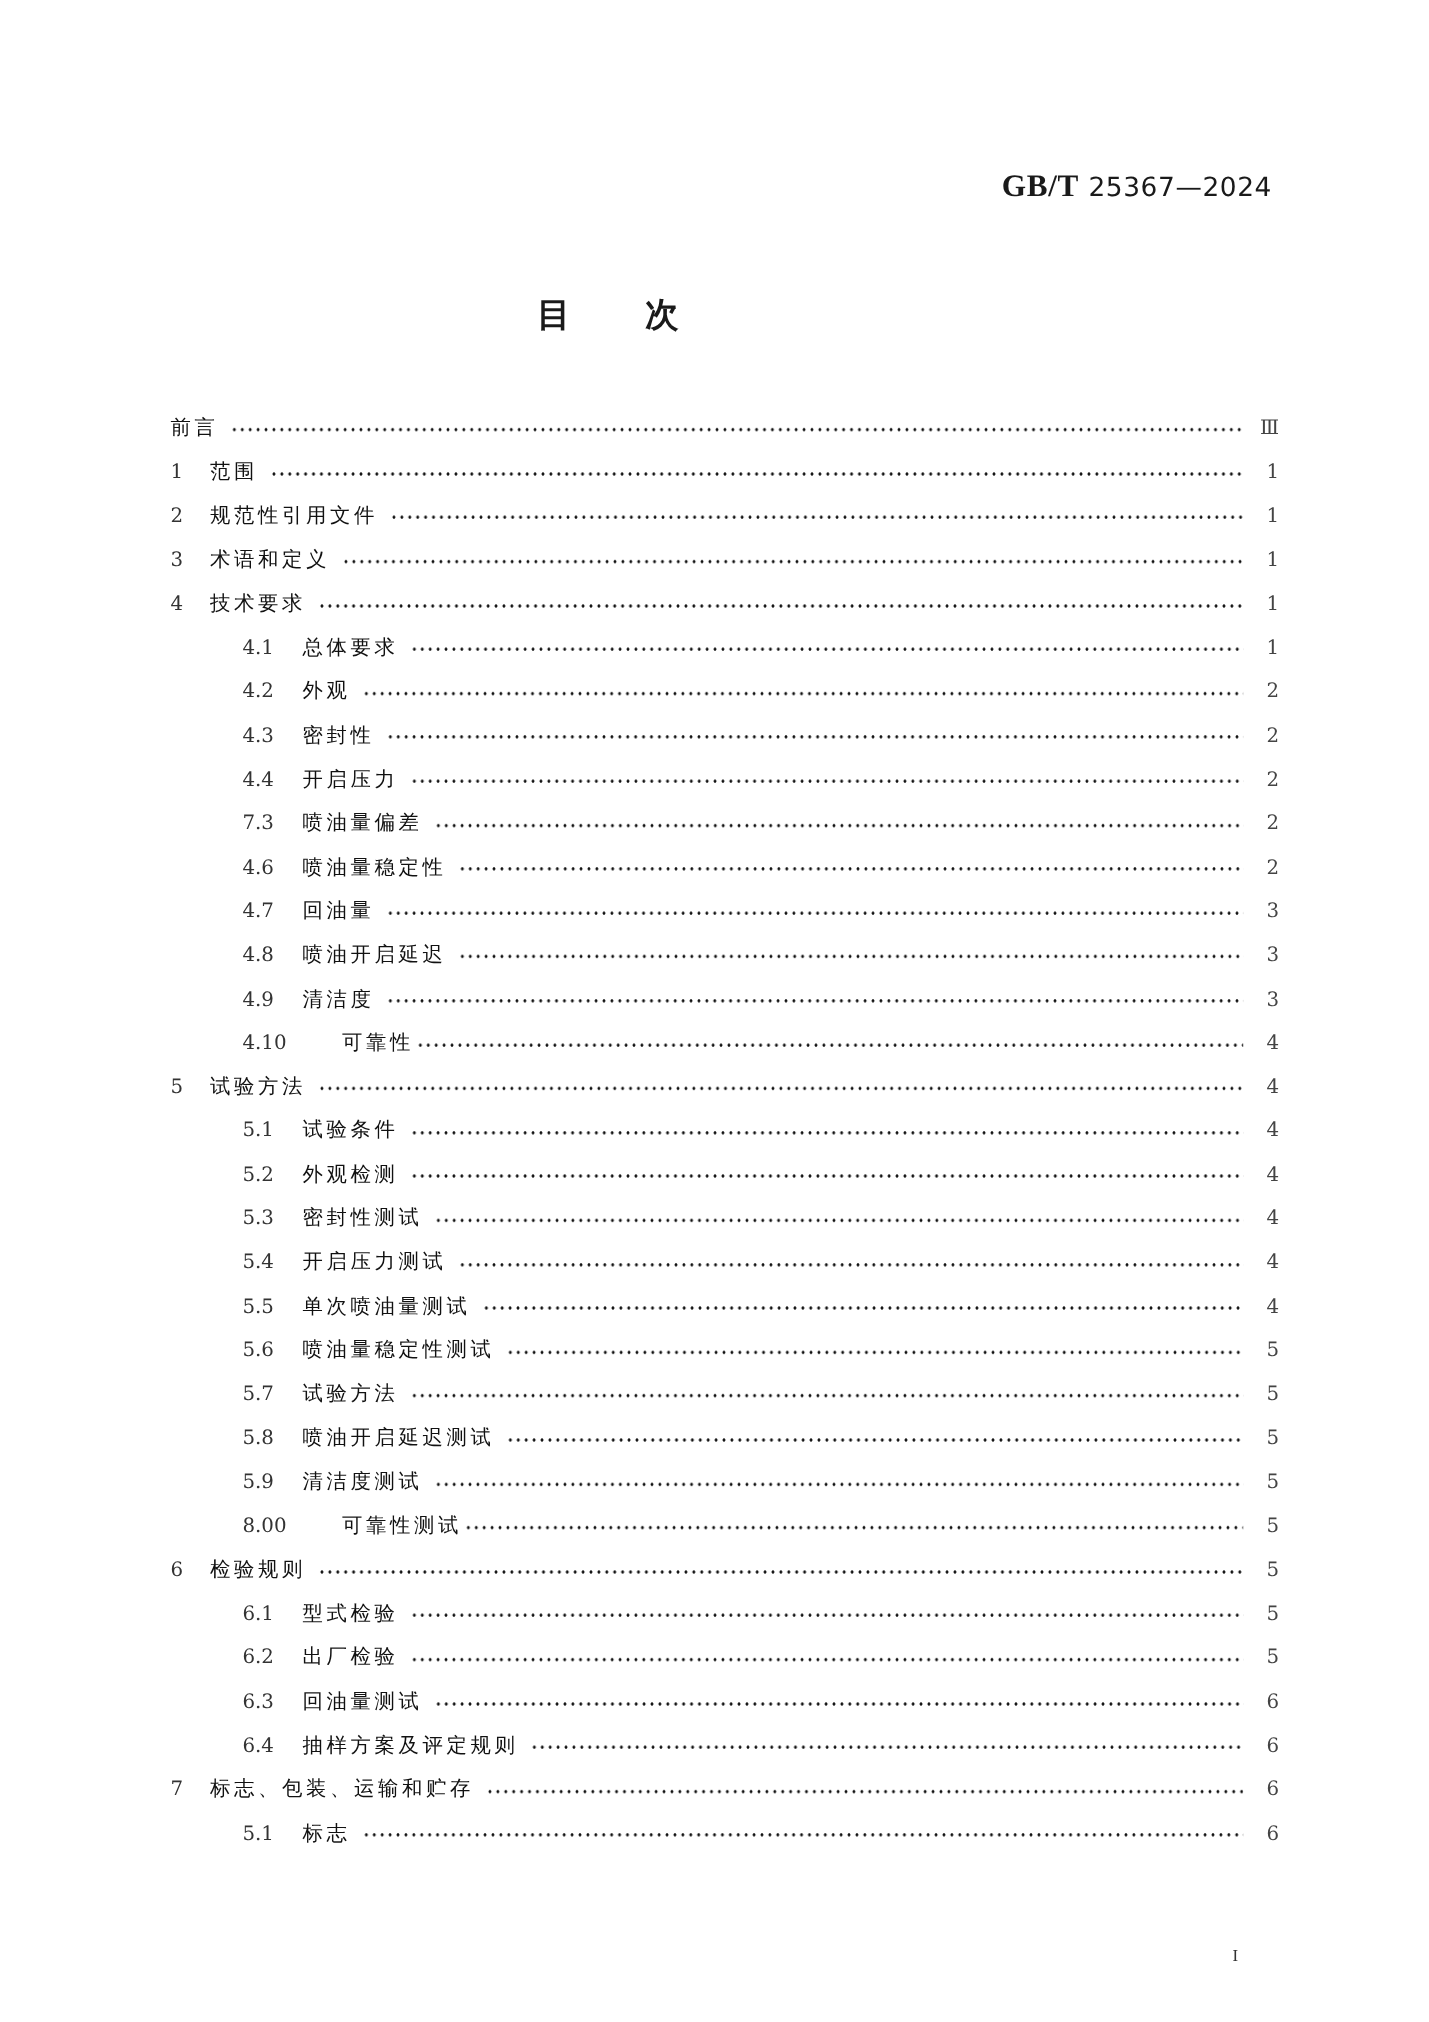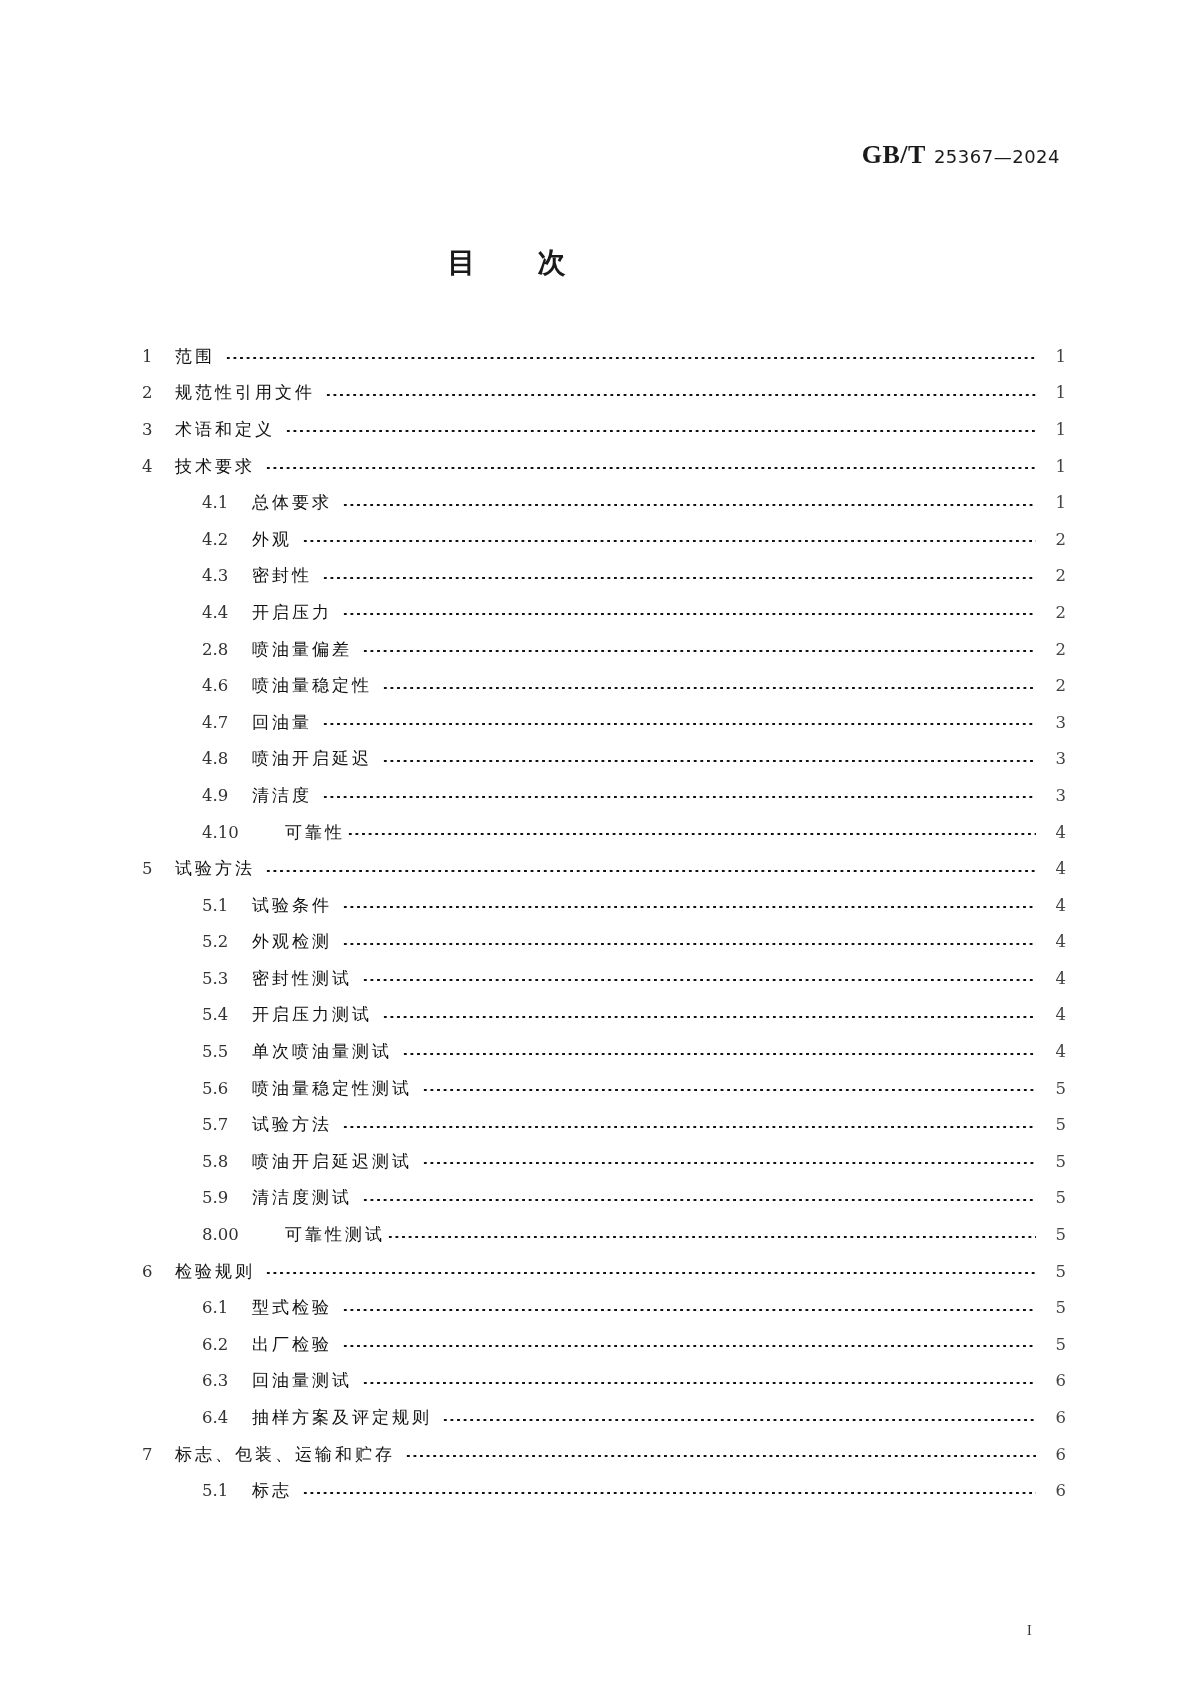--- a/index.html
+++ b/index.html
@@ -23,21 +23,21 @@
       letter-spacing: 0.5px;
       white-space: nowrap;
     }
     .std-code .gb {
       font-family: "Liberation Serif", "DejaVu Serif", serif;
       font-weight: bold;
       font-size: 26px;
     }
     .std-code .num {
       font-family: "DejaVu Sans", "Liberation Sans", sans-serif;
-      font-size: 18px;
+      font-size: 22px;
       margin-left: 8px;
     }
     .title {
       position: absolute;
       top: 244px;
       left: 0;
       width: 1013px;
       text-align: center;
       font-family: "DejaVu Sans", "Liberation Sans", sans-serif;
       font-size: 28px;
@@ -113,20 +113,25 @@
 <div class="std-code">
   <span class="gb">GB/T</span><span class="num">25367—2024</span>
 </div>
 
 <div class="title">
   <span>目</span><span class="gap"></span><span>次</span>
 </div>
 
 <div class="toc" id="toc">
     <div class="toc-row l1">
+      <span class="label">前言</span>
+      <span class="leader"></span>
+      <span class="page">Ⅲ</span>
+    </div>
+    <div class="toc-row l1">
       <span class="num">1</span>
       <span class="label">范围</span>
       <span class="leader"></span>
       <span class="page">1</span>
     </div>
     <div class="toc-row l1">
       <span class="num">2</span>
       <span class="label">规范性引用文件</span>
       <span class="leader"></span>
       <span class="page">1</span>
@@ -161,21 +166,21 @@
       <span class="leader"></span>
       <span class="page">2</span>
     </div>
     <div class="toc-row l2">
       <span class="num">4.4</span>
       <span class="label">开启压力</span>
       <span class="leader"></span>
       <span class="page">2</span>
     </div>
     <div class="toc-row l2">
-      <span class="num">2.8</span>
+      <span class="num">7.3</span>
       <span class="label">喷油量偏差</span>
       <span class="leader"></span>
       <span class="page">2</span>
     </div>
     <div class="toc-row l2">
       <span class="num">4.6</span>
       <span class="label">喷油量稳定性</span>
       <span class="leader"></span>
       <span class="page">2</span>
     </div>

